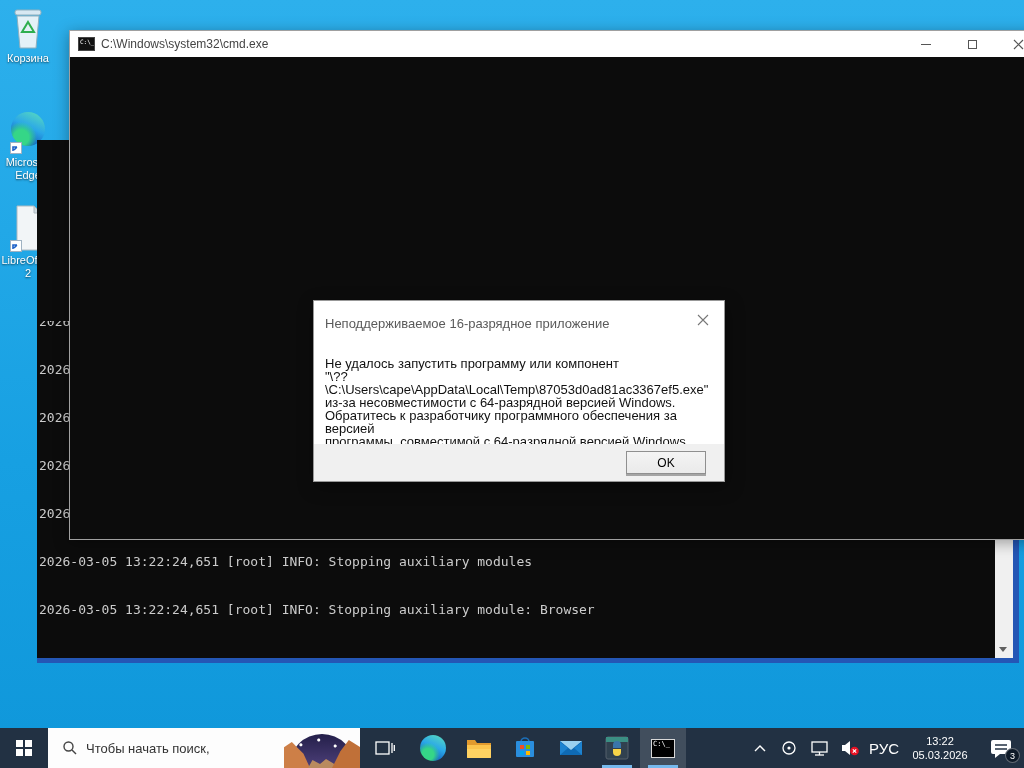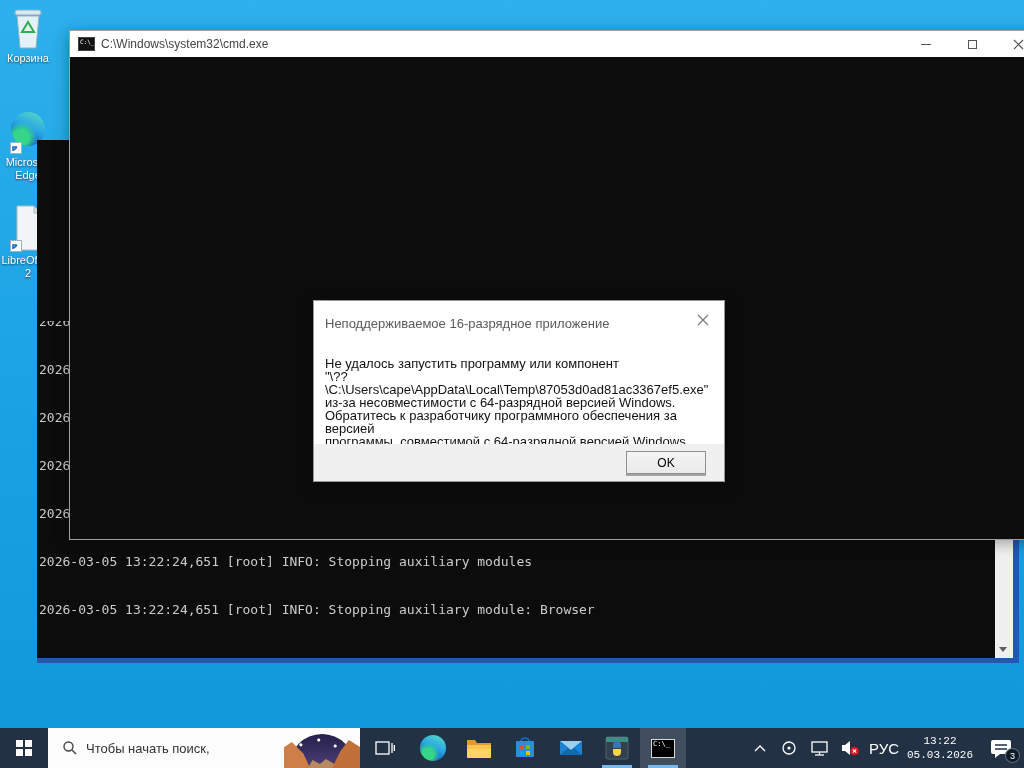--- a/index.html
+++ b/index.html
@@ -98,21 +98,21 @@
                background:radial-gradient(circle at 30% 75%, #35d687 0 22%, transparent 45%),
                           linear-gradient(205deg,#57d9c0 5%,#2aa7e8 45%,#1565c0 78%,#123f8c 100%); }
   .edge-ball.small { width:34px; height:34px; }
 
   .cmd-ico { width:24px; height:19px; background:#000; border:1px solid #d8d8d8;
              color:#fff; font-family:"DejaVu Sans Mono",monospace; font-size:7px; line-height:7px; padding:1px; }
 
   .tray { margin-left:auto; display:flex; align-items:stretch; }
   .tray-btn { display:flex; align-items:center; justify-content:center; position:relative; }
   .lang { width:36px; font-size:15px; }
-  .clock { width:76px; flex-direction:column; font-size:11px; line-height:14px; text-align:center;font-family:Liberation Mono, monospace; }
+  .clock { width:76px; flex-direction:column; font-size:11px; line-height:14px; text-align:center; }
   .notif-badge { position:absolute; right:4px; bottom:5px; width:15px; height:15px; border-radius:50%;
                  background:#0e1a28; border:1px solid rgba(255,255,255,.35); color:#fff;
                  font-size:9px; display:flex; align-items:center; justify-content:center; }
 </style>
 </head>
 <body>
 
 <div class="desk-icon" style="left:0; top:6px;">
   <div style="position:relative; width:40px; height:44px; margin:0 auto;">
     <svg width="40" height="44" viewBox="0 0 40 44">

